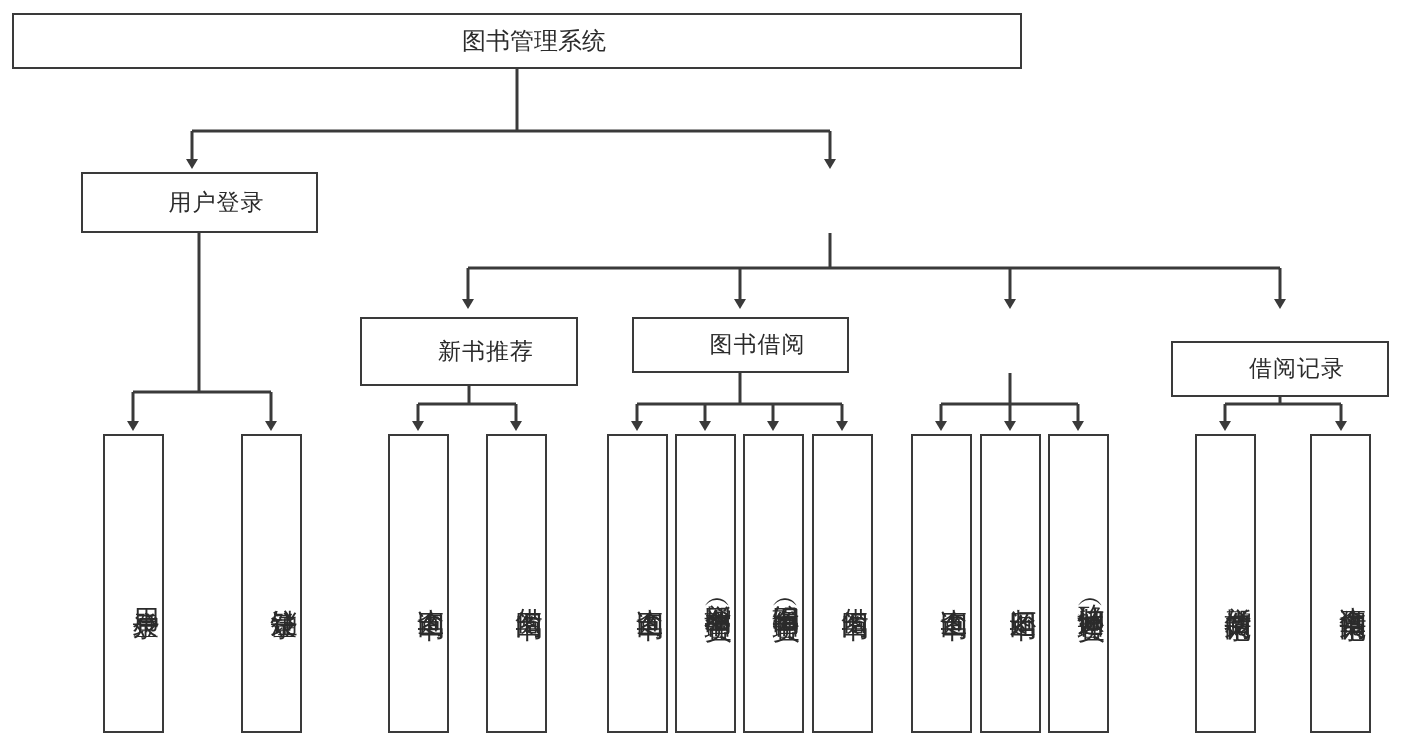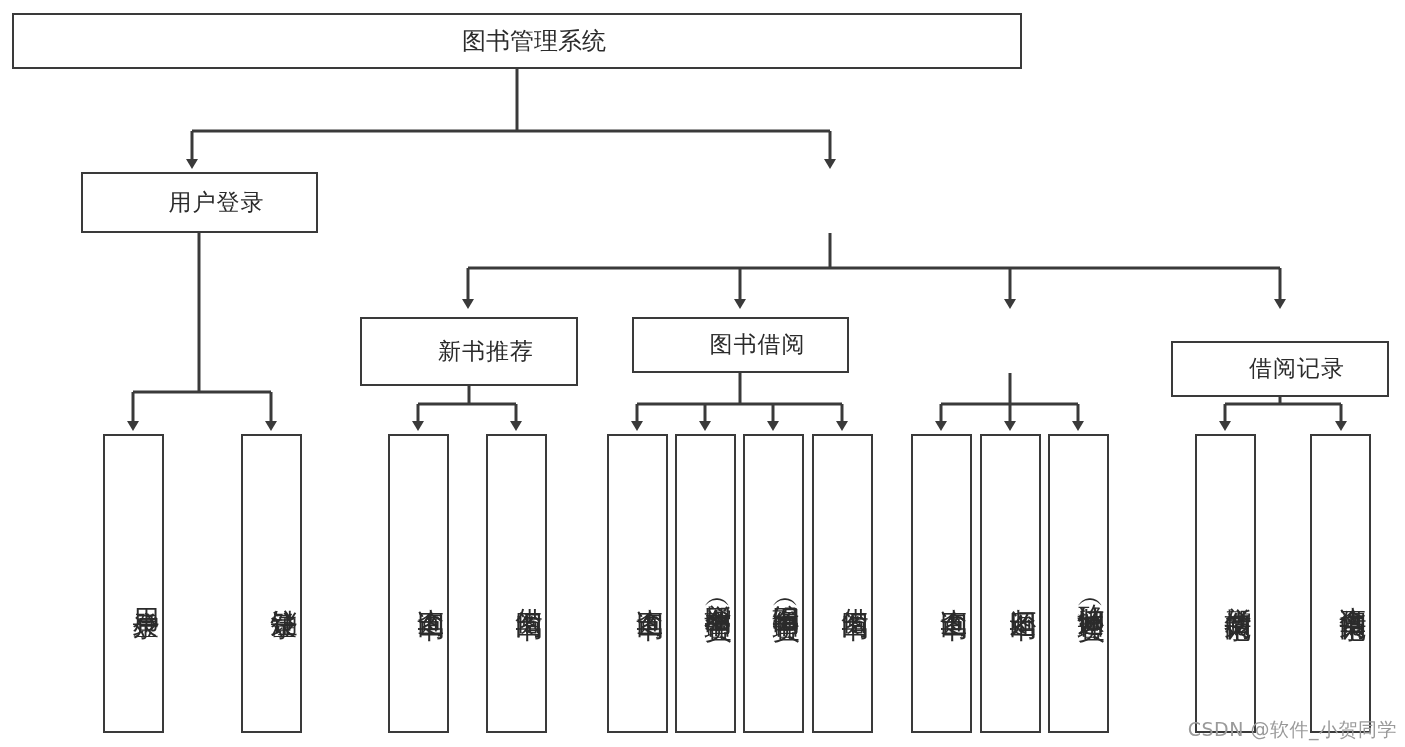--- a/index.html
+++ b/index.html
@@ -177,15 +177,14 @@
     <span class="lbl">确认归还（管理员）</span>
   </div>
 
   <div class="node v" style="left:1195px; top:434px; width:61px; height:299px;">
     <span class="lbl">新增借阅记录</span>
   </div>
   <div class="node v" style="left:1310px; top:434px; width:61px; height:299px;">
     <span class="lbl">查询借阅记录</span>
   </div>
 
-  <div class="watermark">CSDN @软件_小贺同学</div>
 
 </div>
 
 </body></html>

